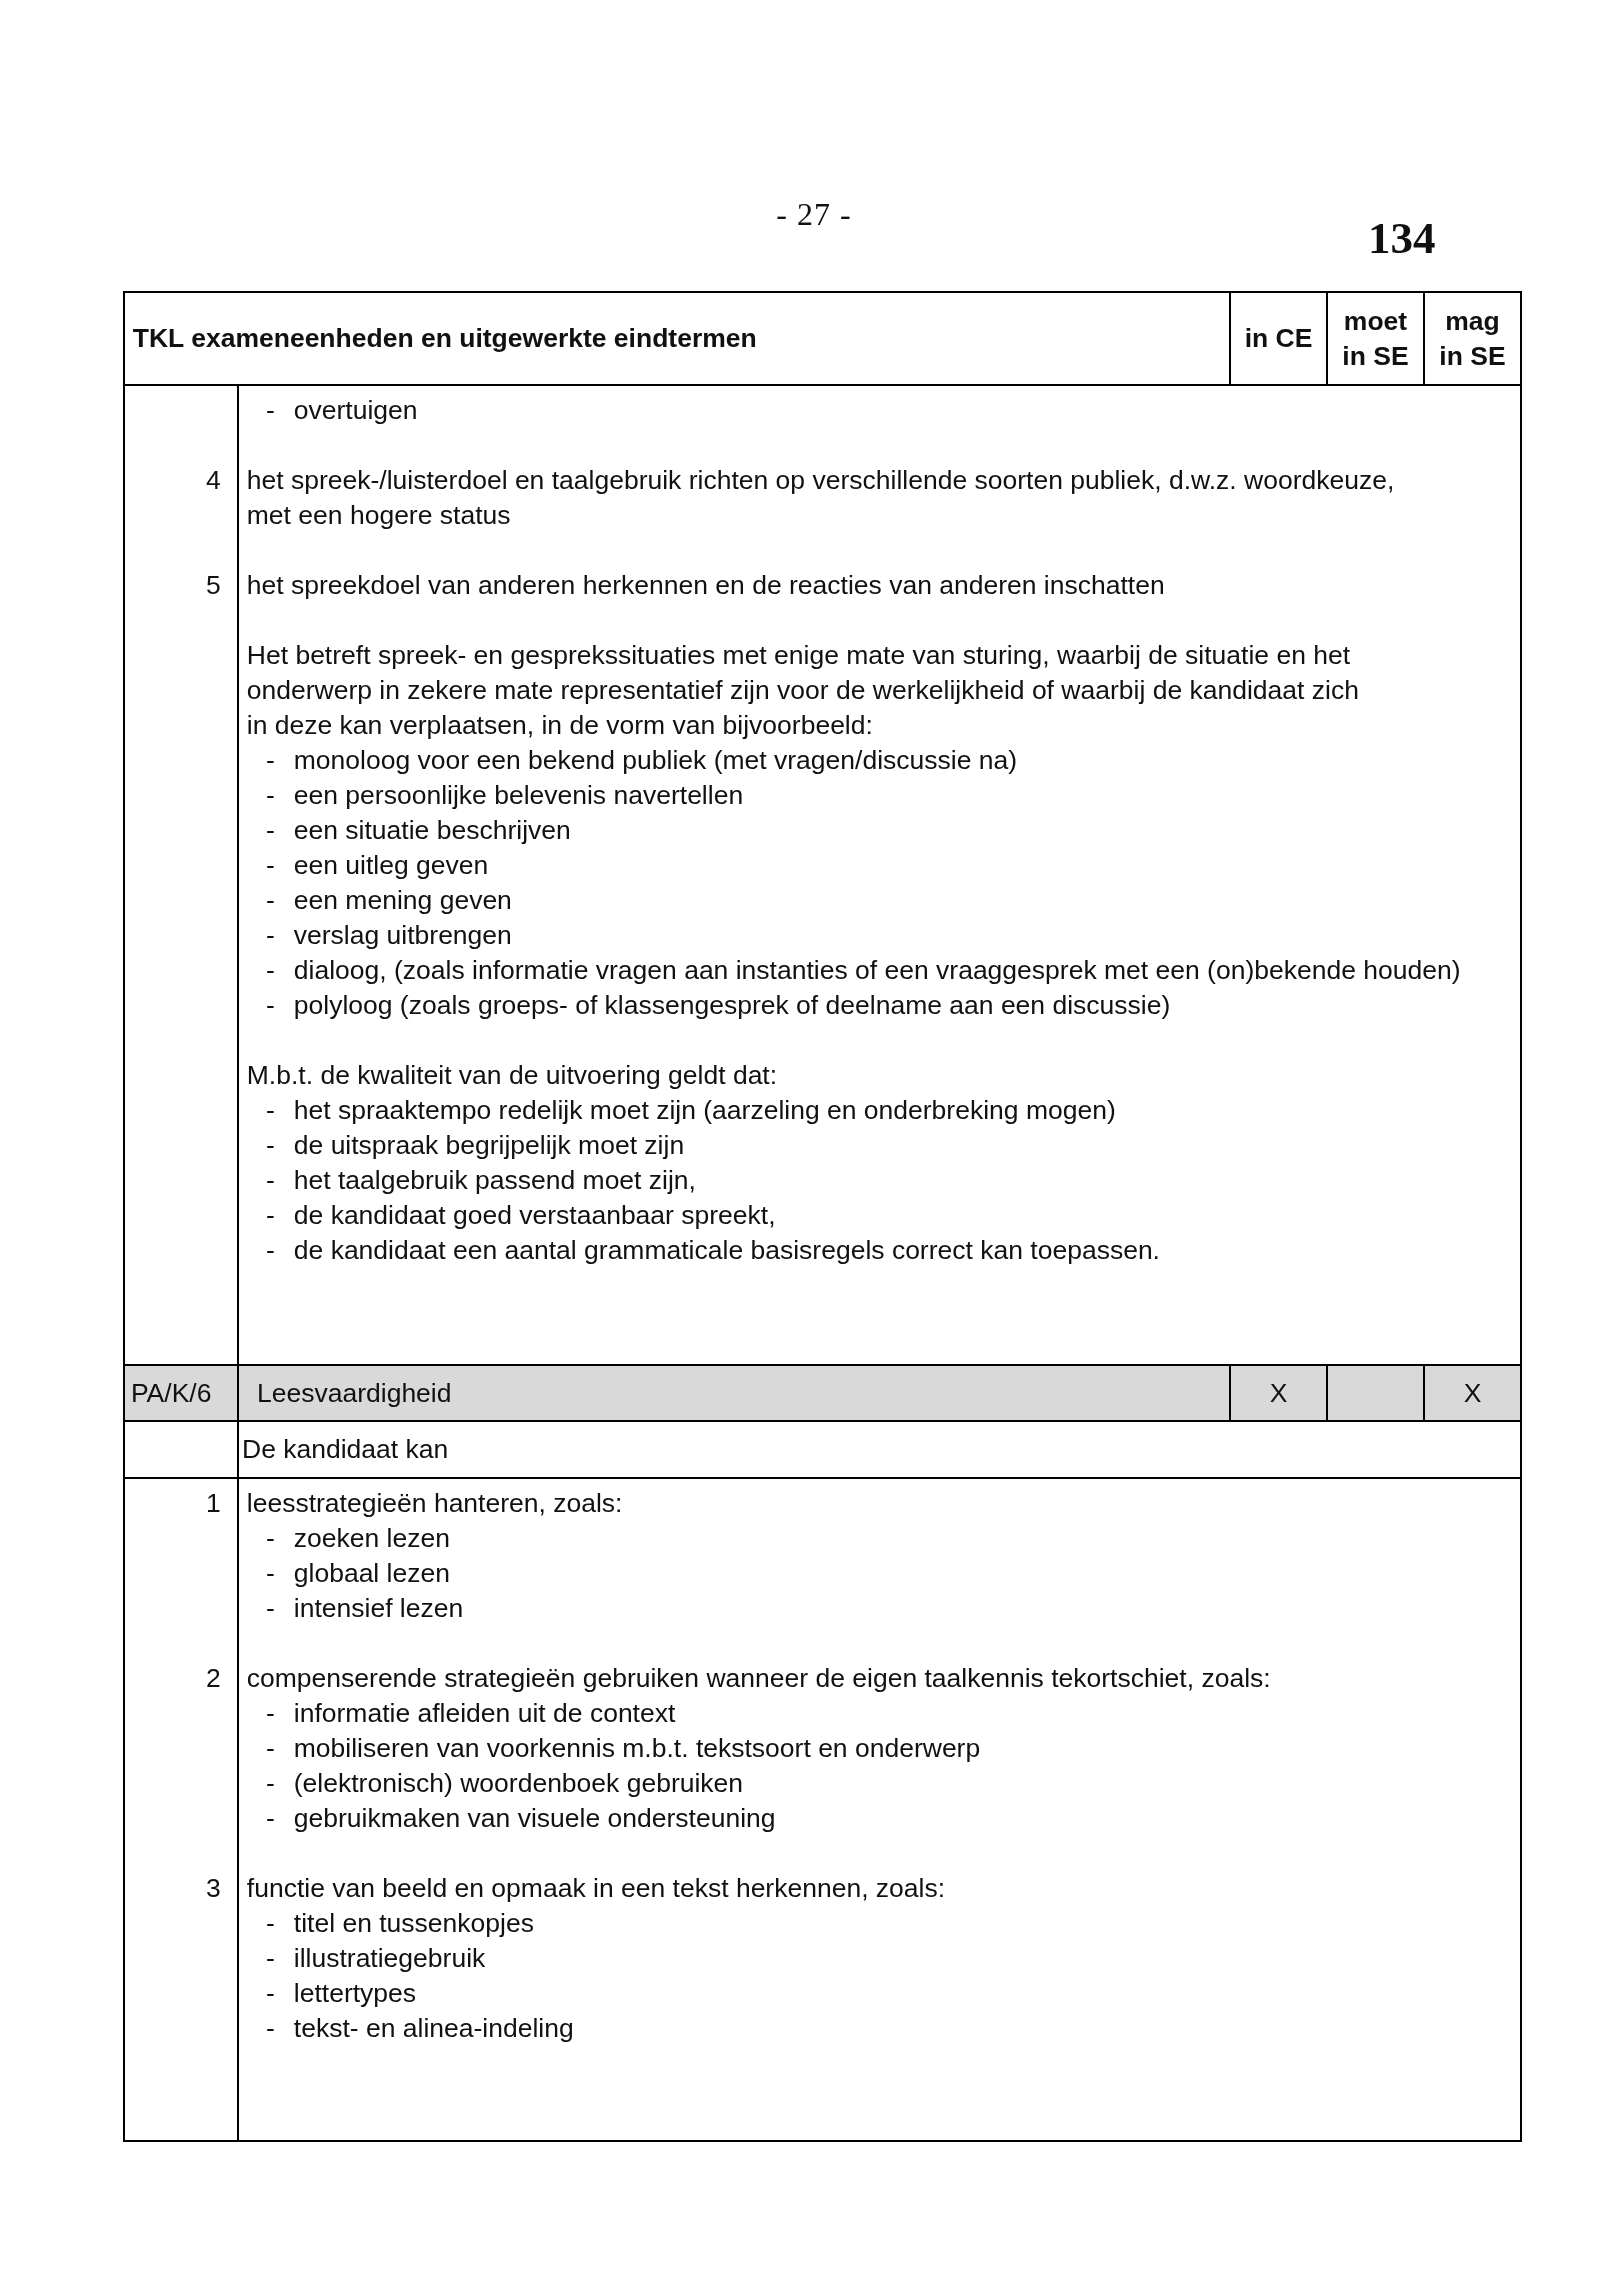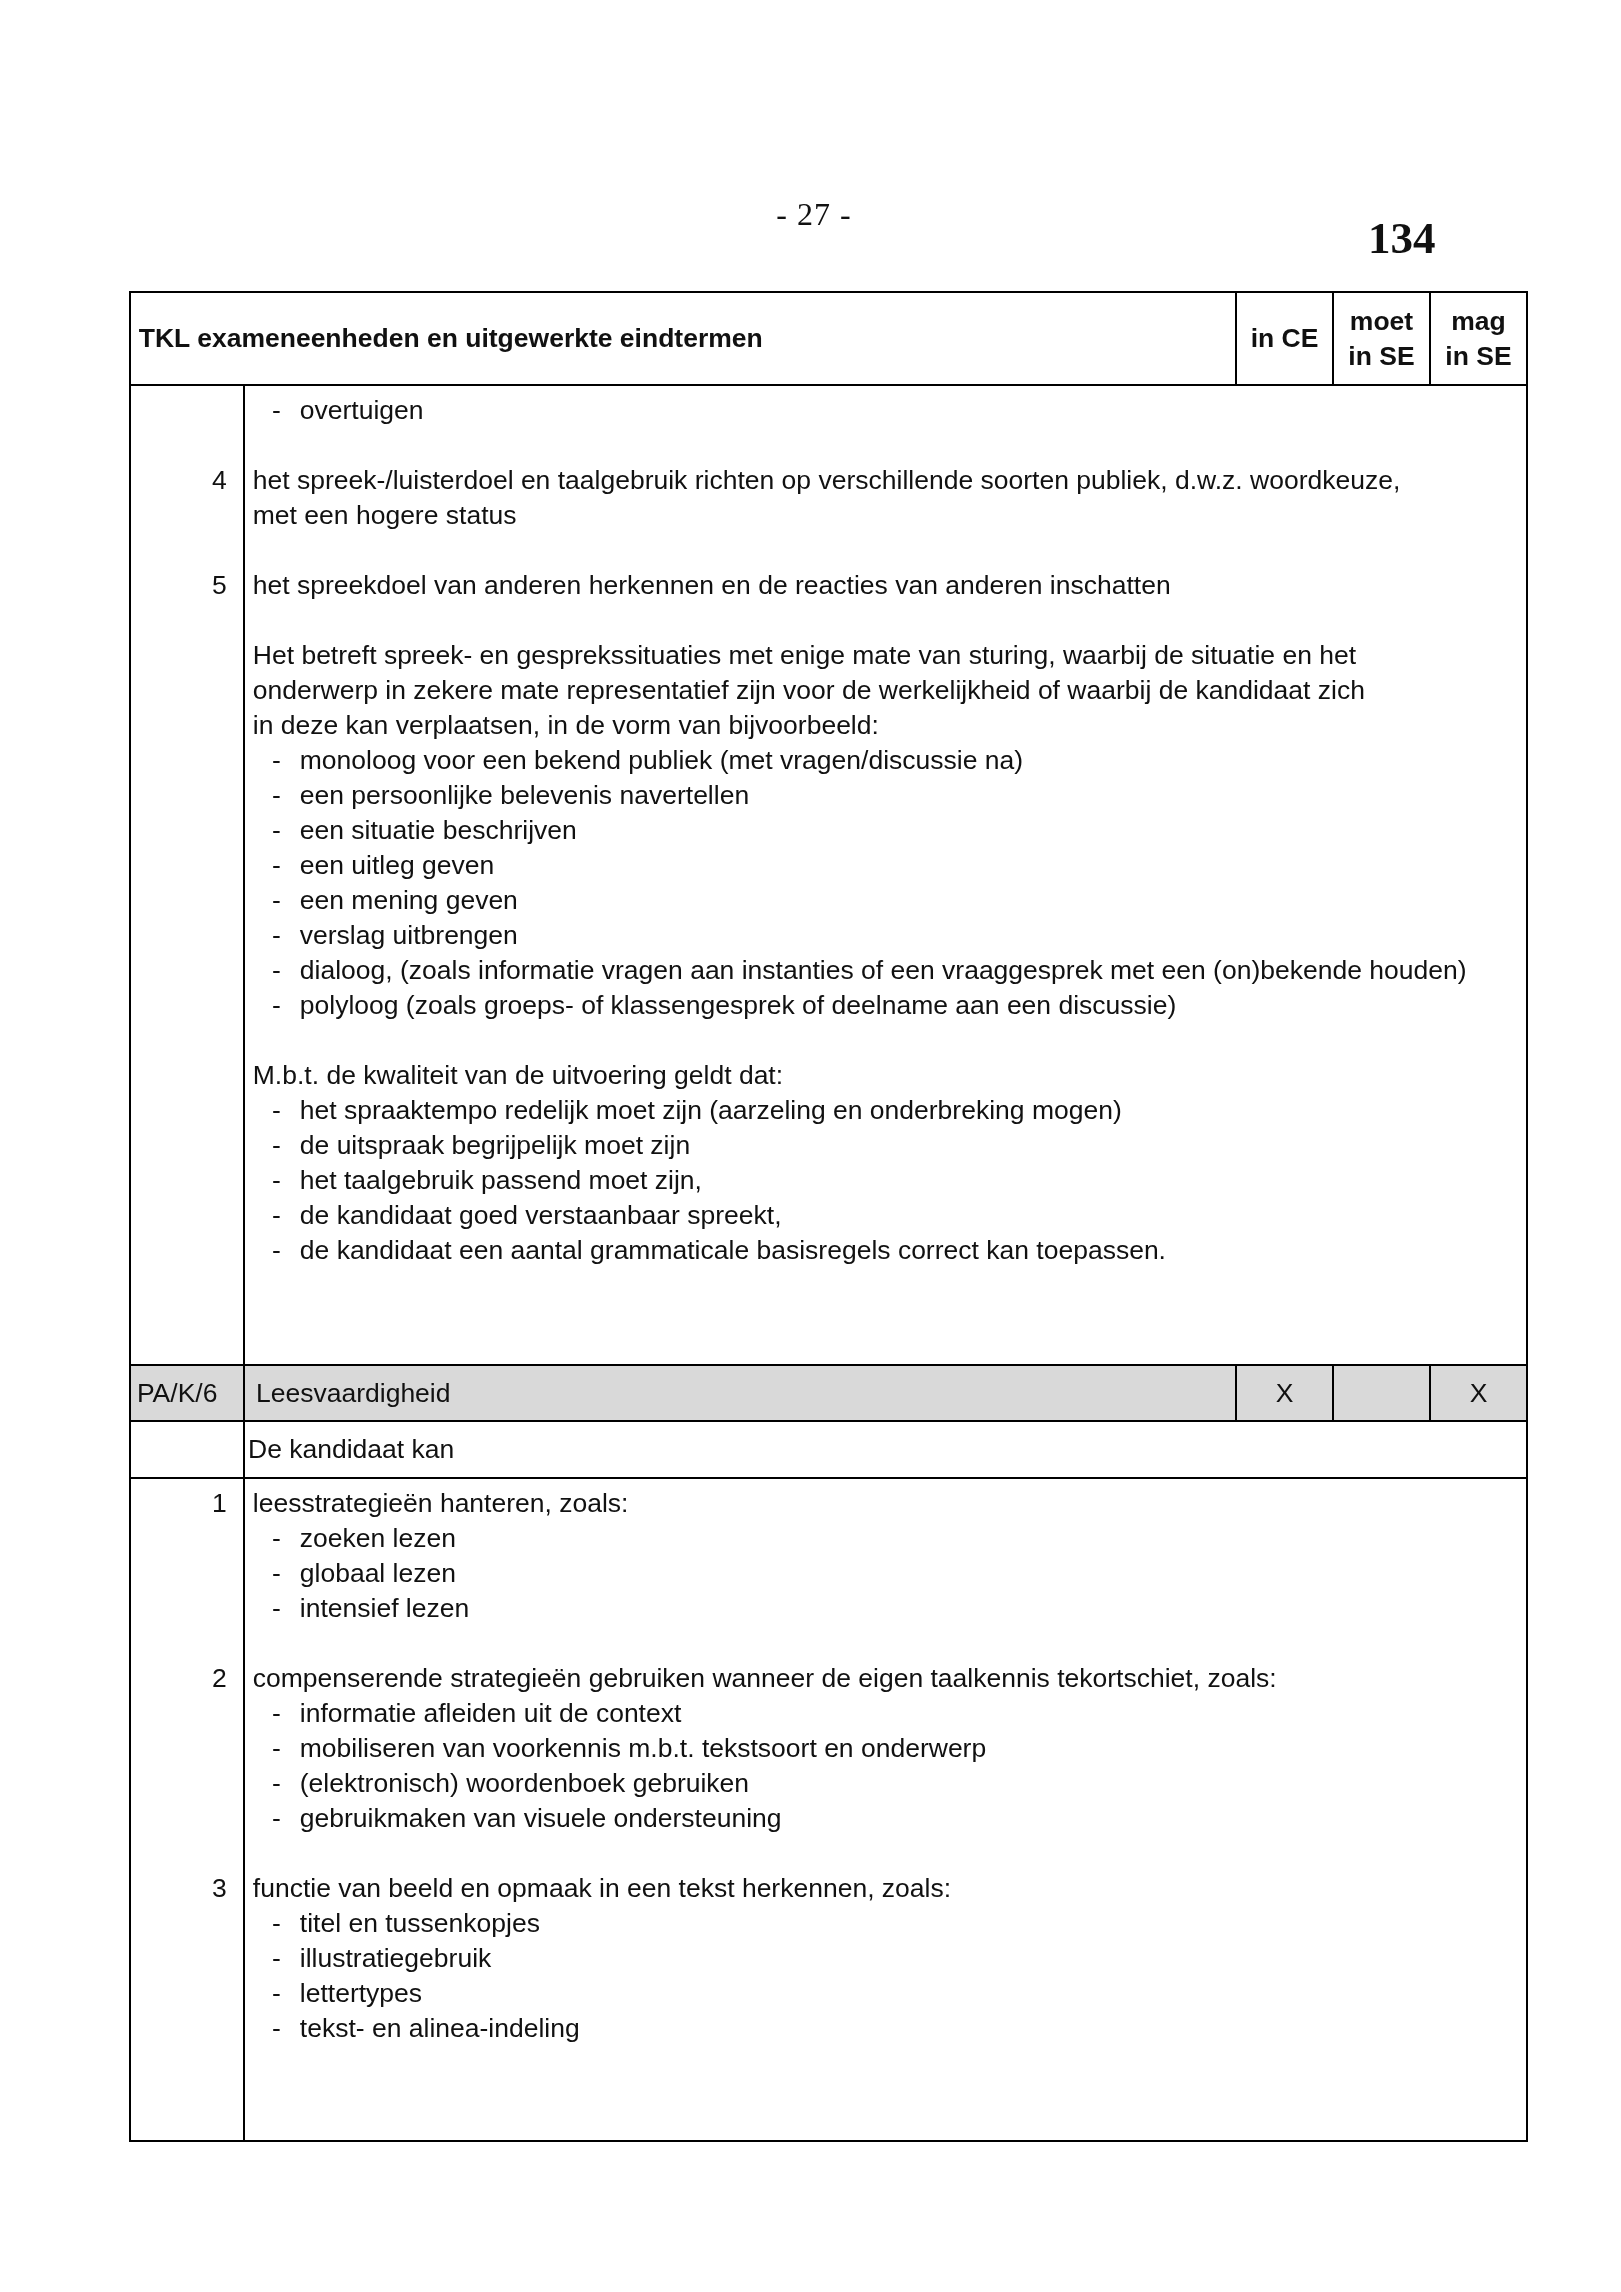--- a/index.html
+++ b/index.html
@@ -2,37 +2,37 @@
 <html><head>
 <meta charset="utf-8">
 <style>
   html, body { margin: 0; padding: 0; background: #ffffff; }
   body { width: 1621px; height: 2293px; position: relative; overflow: hidden;
          font-family: "Liberation Sans", sans-serif; color: #111; }
   .page-number { position: absolute; top: 196px; left: 765px; width: 98px; text-align: center;
          font-family: "Liberation Serif", serif; font-size: 32px; letter-spacing: 1px; }
   .doc-number { position: absolute; top: 212px; left: 1368px; font-family: "Liberation Serif", serif;
          font-weight: bold; font-size: 45px; }
-  .tbl { position: absolute; left: 129px; top: 291px; width: 1399px; border: 2.9px solid #000;
+  .tbl { position: absolute; left: 123px; top: 291px; width: 1399px; border: 2.9px solid #000;
          box-sizing: border-box; }
   .row { display: flex; position: relative; box-sizing: border-box; }
   .row + .row { border-top: 2.9px solid #000; }
   .cell { box-sizing: border-box; }
   .c-code { width: 114px; border-right: 2px solid #000; }
   .c-main { flex: 1; }
   .c-x { width: 97px; border-left: 2px solid #000; display: flex; align-items: center; justify-content: center; }
   .c-x.mid { border-left: 2.9px solid #000; }
   .hdr { height: 91px; }
   .hdr .c-main { display: flex; align-items: center; padding-left: 7.8px; font-weight: bold; font-size: 26.5px; }
   .hdr .c-x { font-weight: bold; font-size: 26.5px; text-align: center; line-height: 35px; flex-direction: column; }
   .body1 { height: 980px; }
   .body2 { height: 663px; }
   .grey { height: 56px; background: #d9d9d9; font-size: 26.5px; }
   .grey .c-code { display: flex; align-items: center; padding-left: 5.9px; border-right-width: 2px; }
-  .grey .c-main { display: flex; align-items: center; padding-left: 11px; }
+  .grey .c-main { display: flex; align-items: center; padding-left: 18px; }
   .kan { height: 57px; font-size: 26.5px; }
   .kan .c-main { display: flex; align-items: center; padding-left: 3px; }
   .content { font-size: 26.5px; line-height: 35px; }
   .line { position: relative; height: 35px; white-space: nowrap; }
   .gap { height: 35px; }
   .num { position: absolute; right: 7.8px; }
   .txt { padding-left: 7.8px; }
   .bul { padding-left: 7.8px; }
   .bul .dash { display: inline-block; width: 47px; text-align: center; }
   .flexrow { display: flex; }

